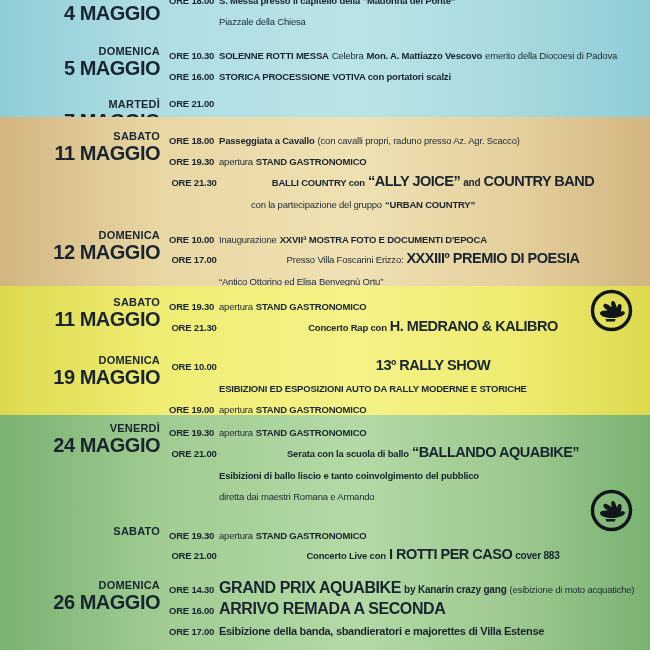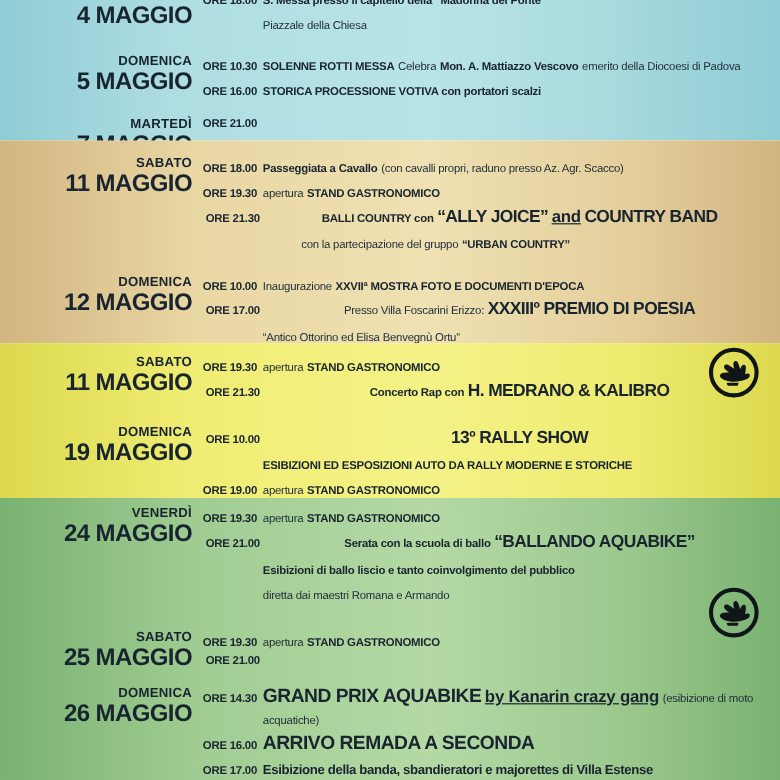--- a/index.html
+++ b/index.html
@@ -20,21 +20,21 @@
   .day{font-size:11px;font-weight:bold;letter-spacing:.2px;}
   .bdate{font-size:20px;font-weight:bold;letter-spacing:-.5px;margin-top:1px;white-space:nowrap;}
   .events{flex:1;padding-left:9px;min-width:0;}
 
   .line{display:flex;align-items:baseline;margin-bottom:2px;line-height:1.18;}
   .time{flex:0 0 50px;font-weight:bold;font-size:9.5px;letter-spacing:-.2px;white-space:nowrap;}
   .txt{flex:1;min-width:0;letter-spacing:-.2px;}
   .txt > span{margin-right:3px;}
   .reg {font-size:9.5px;font-weight:400;color:#222f3a;}
   .bold{font-size:9.5px;font-weight:bold;}
-  .sb  {font-size:14px;font-weight:bold;text-decoration:underline;}
+  .sb  {font-size:10px;font-weight:bold;}
   .big {font-size:14.5px;font-weight:bold;letter-spacing:-.5px;}
   .big2{font-size:16px;font-weight:bold;letter-spacing:-.4px;}
   .bold2{font-size:11px;font-weight:bold;letter-spacing:-.3px;}
   .lg{margin:2px 0 3px;text-align:center;}
   .indent{padding-left:32px;}
 
   .mtop-r1{margin-top:-10px;}
   .mtop-r2{margin-top:13px;}
   .mtop-r3{margin-top:11px;}
   .mtop-14{margin-top:14px;}
@@ -235,31 +235,33 @@
         <div class="line">
           <span class="time"></span>
           <span class="txt"><span class="reg">diretta dai maestri Romana e Armando</span></span>
         </div>
       </div>
     </div>
 
     <div class="row mtop-18">
       <div class="datecol">
         <div class="day">SABATO</div>
-        <div class="bdate">25 MAGGIO</div>
       </div>
       <div class="events">
         <div class="line">
           <span class="time">ORE 19.30</span>
           <span class="txt">
             <span class="reg">apertura</span><span class="bold">STAND GASTRONOMICO</span>
           </span>
         </div>
         <div class="line lg">
           <span class="time">ORE 21.00</span>
+          <span class="txt">
+            <span class="bold">Concerto Live con</span><span class="big">I ROTTI PER CASO</span><span class="sb">cover 883</span>
+          </span>
         </div>
       </div>
     </div>
 
     <div class="row mtop-12">
       <div class="datecol">
         <div class="day">DOMENICA</div>
         <div class="bdate">26 MAGGIO</div>
       </div>
       <div class="events">

